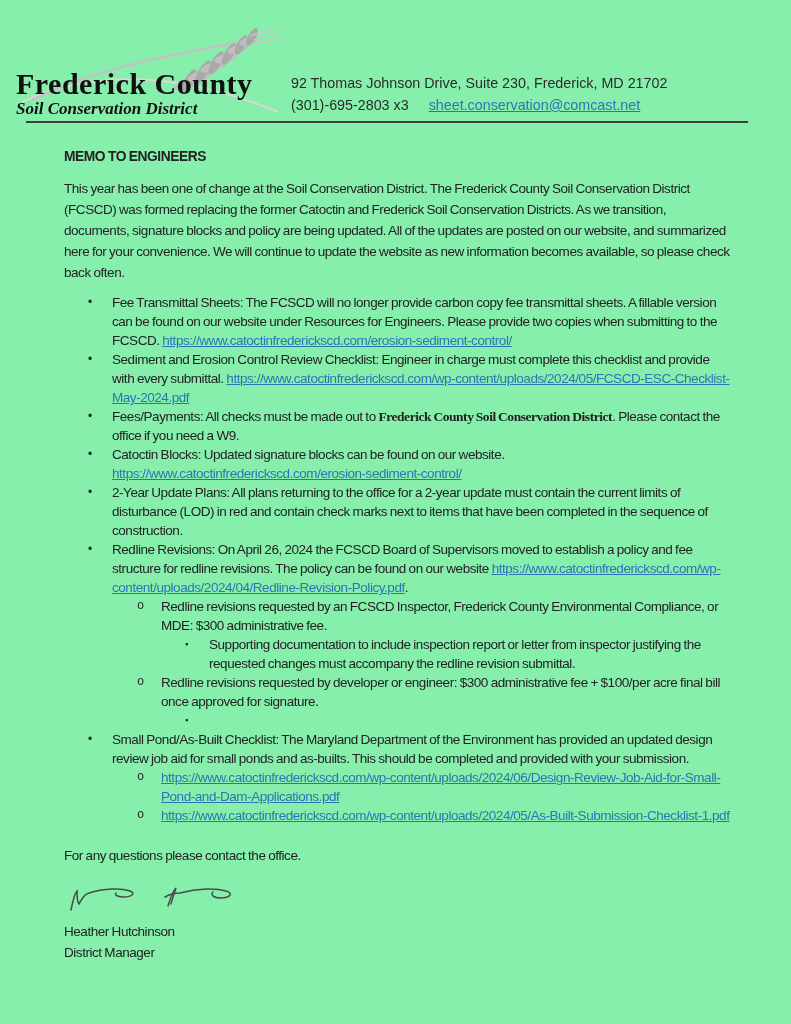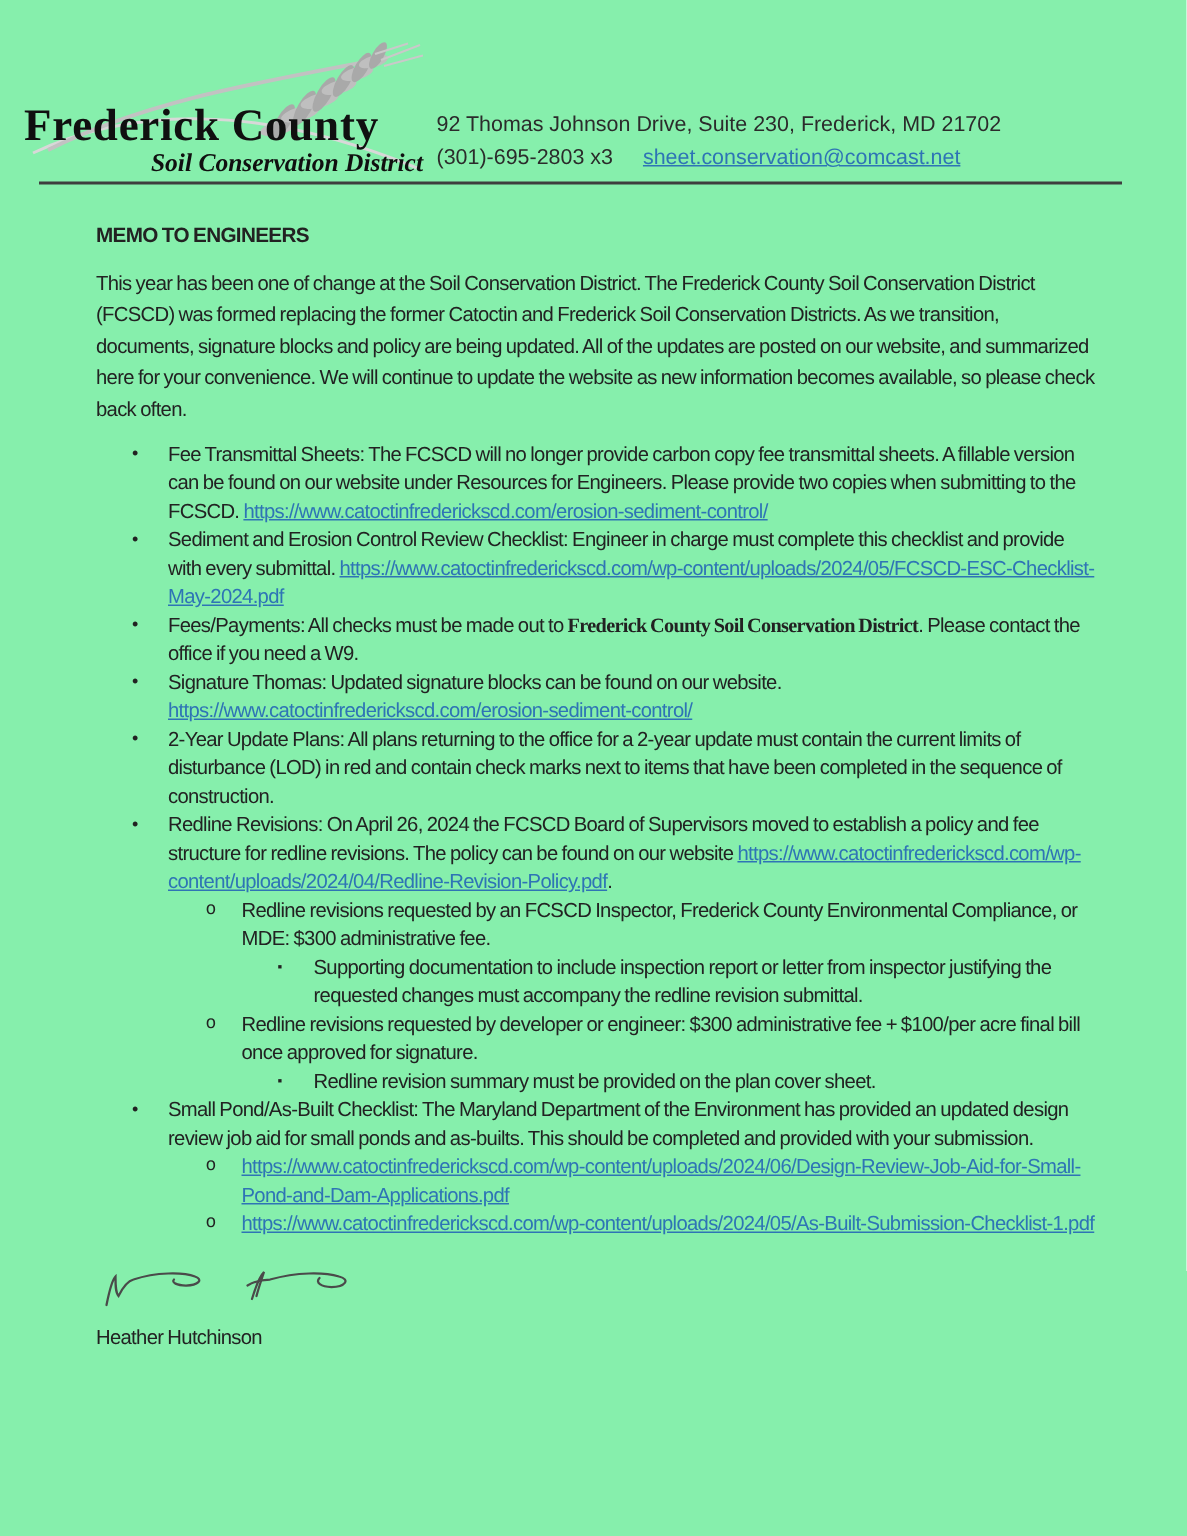--- a/index.html
+++ b/index.html
@@ -5,21 +5,21 @@
   html,body{margin:0;padding:0;background:#fff;}
   .page{position:relative;width:791px;height:1024px;background:#86efac;overflow:hidden;
         font-family:"Liberation Sans",sans-serif;color:#222;}
   
   .logo{position:absolute;left:16px;top:28px;width:266px;height:98px;}
   .wheat{position:absolute;left:0;top:0;width:266px;height:96px;}
   .org-name{position:relative;margin-top:40px;font-family:"Liberation Serif",serif;
             font-weight:700;font-size:30px;line-height:32px;letter-spacing:.5px;color:#101010;
             white-space:nowrap;}
   .org-sub{position:relative;font-family:"Liberation Serif",serif;font-weight:700;font-style:italic;
-           font-size:17px;line-height:18px;text-align:right;color:#101010;white-space:nowrap;}
+           font-size:17px;line-height:18px;text-align:left;color:#101010;white-space:nowrap;}
   .contact{position:absolute;left:291px;top:72px;font-size:14.3px;line-height:22px;color:#2b2b2b;}
   .contact .row2 span{margin-right:20px;text-align:center;}
   a.email,a.link{color:var(--link,#2E74B5);text-decoration:underline;}
   .rule{position:absolute;left:26px;top:121px;width:722px;height:2px;background:#3e3e3e;}
   
   .content{position:absolute;left:64px;top:142px;width:668px;font-size:13.5px;
            letter-spacing:-.45px;word-spacing:-.6px;color:#222;}
   .date{line-height:17px;margin:0 0 8px 0;}
   .title{font-size:13.8px;font-weight:700;text-align:left;margin:6px 0 13px 0;line-height:17px;}
   .intro{margin:0 0 10px 0;line-height:21px;}
@@ -92,21 +92,21 @@
         <div class="li lvl1">
           <span class="marker">•</span>
           <div class="li-text"><span>Sediment and Erosion Control Review Checklist: Engineer in charge must complete this checklist and provide with every submittal. </span><a href="#" class="link">https://www.catoctinfrederickscd.com/wp-content/uploads/2024/05/FCSCD-ESC-Checklist-May-2024.pdf</a></div>
         </div>
         <div class="li lvl1">
           <span class="marker">•</span>
           <div class="li-text"><span>Fees/Payments: All checks must be made out to </span><strong>Frederick County Soil Conservation District</strong><span>. Please contact the office if you need a W9.</span></div>
         </div>
         <div class="li lvl1">
           <span class="marker">•</span>
-          <div class="li-text"><span>Signature Thomas: Updated signature blocks can be found on our website. </span><a href="#" class="link">https://www.catoctinfrederickscd.com/erosion-sediment-control/</a></div>
+          <div class="li-text"><span>Catoctin Blocks: Updated signature blocks can be found on our website. </span><a href="#" class="link">https://www.catoctinfrederickscd.com/erosion-sediment-control/</a></div>
         </div>
         <div class="li lvl1">
           <span class="marker">•</span>
           <div class="li-text"><span>2-Year Update Plans: All plans returning to the office for a 2-year update must contain the current limits of disturbance (LOD) in red and contain check marks next to items that have been completed in the sequence of construction.</span></div>
         </div>
         <div class="li lvl1">
           <span class="marker">•</span>
           <div class="li-text"><span>Redline Revisions: On April 26, 2024 the FCSCD Board of Supervisors moved to establish a policy and fee structure for redline revisions. The policy can be found on our website </span><a href="#" class="link">https://www.catoctinfrederickscd.com/wp-content/uploads/2024/04/Redline-Revision-Policy.pdf</a><span>.</span></div>
         </div>
         <div class="li lvl2">
@@ -116,39 +116,40 @@
         <div class="li lvl3">
           <span class="marker">▪</span>
           <div class="li-text"><span>Supporting documentation to include inspection report or letter from inspector justifying the requested changes must accompany the redline revision submittal.</span></div>
         </div>
         <div class="li lvl2">
           <span class="marker">o</span>
           <div class="li-text"><span>Redline revisions requested by developer or engineer: $300 administrative fee + $100/per acre final bill once approved for signature.</span></div>
         </div>
         <div class="li lvl3">
           <span class="marker">▪</span>
-          <div class="li-text"><span>Redline revision summary must be provided on the plan cover sheet.</span></div>
         </div>
         <div class="li lvl1">
           <span class="marker">•</span>
           <div class="li-text"><span>Small Pond/As-Built Checklist: The Maryland Department of the Environment has provided an updated design review job aid for small ponds and as-builts. This should be completed and provided with your submission.</span></div>
         </div>
         <div class="li lvl2">
           <span class="marker">o</span>
           <div class="li-text"><a href="#" class="link">https://www.catoctinfrederickscd.com/wp-content/uploads/2024/06/Design-Review-Job-Aid-for-Small-Pond-and-Dam-Applications.pdf</a></div>
         </div>
         <div class="li lvl2">
           <span class="marker">o</span>
           <div class="li-text"><a href="#" class="link">https://www.catoctinfrederickscd.com/wp-content/uploads/2024/05/As-Built-Submission-Checklist-1.pdf</a></div>
         </div>
       </div>
 
+    <p class="closing">For any questions please contact the office.</p>
 
     <svg class="sig" viewBox="0 0 210 42" aria-hidden="true">
       <g fill="none" stroke="#4a4a4a" stroke-width="1.5" stroke-linecap="round">
         <path d="M7,31 C9,21 11,14 13,12 C13,18 13,23 15,25 C18,19 21,15 25,14 C40,9 58,9 66,12 C72,14 68,18 60,18 C54,18 50,16 52,14"></path>
         <path d="M104,27 C107,17 110,11 112,9 C110,15 108,21 107,25"></path>
         <path d="M101,18 C106,15 111,14 116,14 C134,9 152,9 162,12 C170,14 166,19 157,19 C150,19 146,16 149,13"></path>
       </g>
     </svg>
     <div class="sig-name">Heather Hutchinson</div>
+    <div class="sig-title">District Manager</div>
   </main>
 </div>
 
 </body></html>

